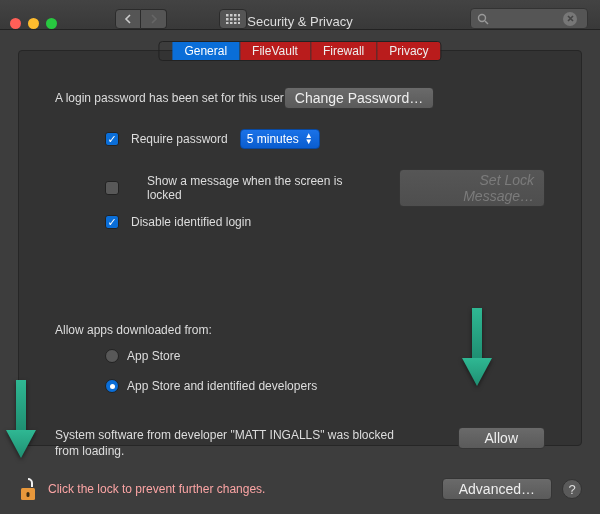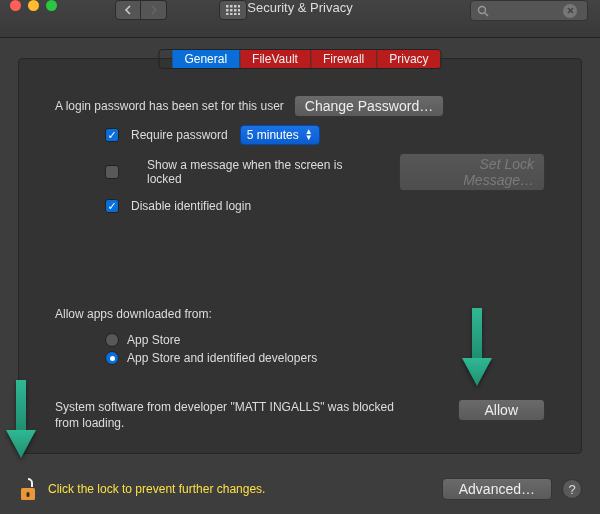--- a/index.html
+++ b/index.html
@@ -7,25 +7,25 @@
     width: 600px; height: 514px;
     background: #3d3d3d;
     font-family: -apple-system, "Helvetica Neue", Arial, sans-serif;
     font-size: 12px;
     color: #ccc;
     overflow: hidden;
     position: relative;
   }
   
   .titlebar {
-    height: 38px;
+    height: 30px;
     background: linear-gradient(#434343, #393939);
     border-bottom: 1px solid #222;
     display: flex;
-    align-items: flex-start;
+    align-items: flex-end;
     position: relative;
     gap: 44px;
   }
   .traffic { display: flex; gap: 7px; margin-left: 10px; align-items: center; }
   .dot { width: 11px; height: 11px; border-radius: 50%; }
   .dot.red { background: #ff5f57; }
   .dot.yellow { background: #febc2e; }
   .dot.green { background: #28c840; }
   .navbtns { display: flex; margin-left: 14px; gap: 0; }
   .navbtn {
@@ -184,31 +184,31 @@
 </div>
 
 <div class="panel">
   <div class="tabs">
     <div class="tab blue">General</div>
     <div class="tab">FileVault</div>
     <div class="tab">Firewall</div>
     <div class="tab">Privacy</div>
   </div>
 
-  <div class="row first" style="gap:10px;">
+  <div class="row first" style="gap:0;">
     <span class="label">A login password has been set for this user</span>
     <button class="btn">Change Password…</button>
   </div>
 
   <div class="row indent" style="gap:6px;">
     <span class="check on">
         <span class="checkmark">✓</span>
       </span>
     <span class="label">Require password</span>
-    <span class="select" style="margin:0 6px;align-items:center;">
+    <span class="select" style="margin:12px 6px;align-items:center;">
       <span>5 minutes</span>
       <span class="arrows">
           <span>▲</span>
           <span>▼</span>
         </span>
     </span>
   </div>
 
   <div class="row indent" style="gap:22px;">
     <span class="check off"></span>
@@ -221,21 +221,21 @@
         <span class="checkmark">✓</span>
       </span>
     <span class="label">Disable identified login</span>
   </div>
 
   <div style="height:86px;"></div>
 
   <div class="row" style="margin-bottom:12px;text-align:right;">
     <span class="label">Allow apps downloaded from:</span>
   </div>
-  <div class="row indent" style="margin-bottom:4px;">
+  <div class="row indent" style="margin-bottom:16px;">
     <span class="radio off"></span>
     <span class="label">App Store</span>
   </div>
   <div class="row indent">
     <span class="radio on"></span>
     <span class="label">App Store and identified developers</span>
   </div>
 
   <div style="height:26px;"></div>
 
@@ -246,21 +246,21 @@
 </div>
 
 <div class="bottombar">
   <div class="lock">
     <svg width="20" height="24">
       <path d="M10 2 a4 4 0 0 1 4 4 v4" stroke="#f2f2f2" stroke-width="2" fill="none"></path>
       <rect x="3" y="11" width="14" height="12" rx="1.5" fill="#e8983b"></rect>
       <rect x="8.5" y="15" width="3" height="5" rx="1.5" fill="#3a2a12"></rect>
     </svg>
   </div>
-  <span class="label" style="color:#fde047;">Click the lock to prevent further changes.</span>
+  <span class="label" style="color:#fca5a5;">Click the lock to prevent further changes.</span>
   <button class="btn" style="margin-left:auto; padding:2px 16px;">Advanced…</button>
   <div class="help">
     <span>?</span>
   </div>
 </div>
 
 <div class="arrow" style="left:4px; top:380px;">
   <svg width="34" height="80">
       <defs>
         <linearGradient id="g1" x1="0" y1="0" x2="0" y2="1">

